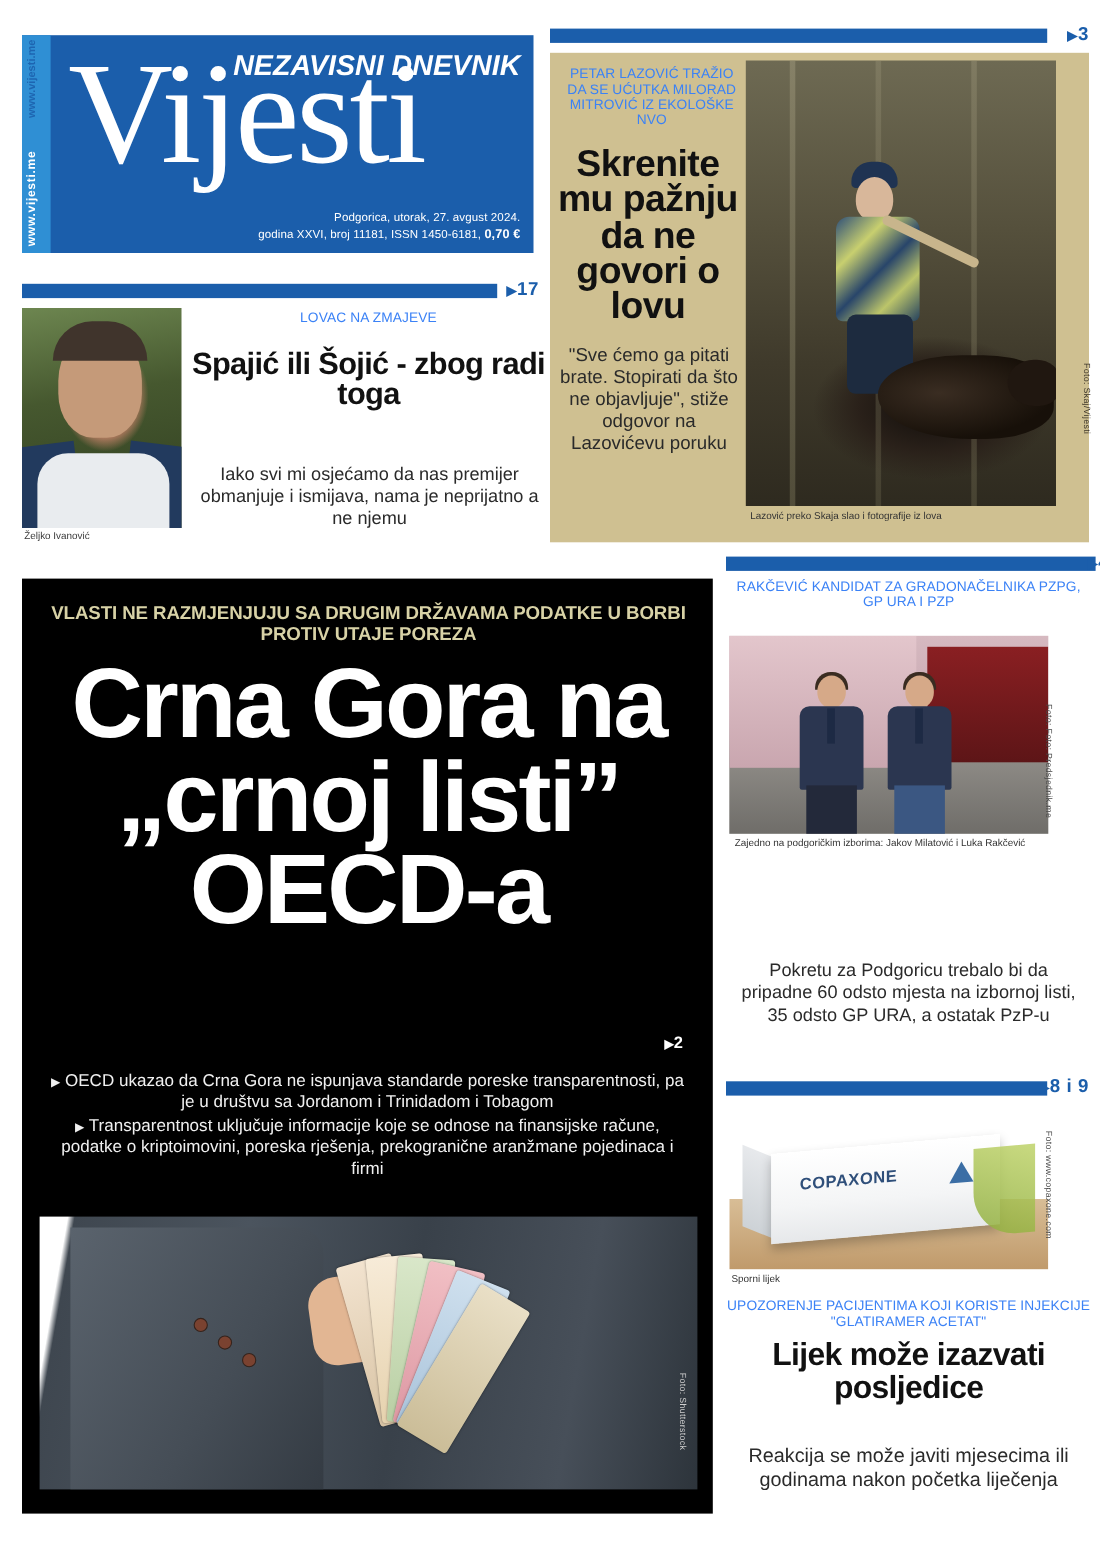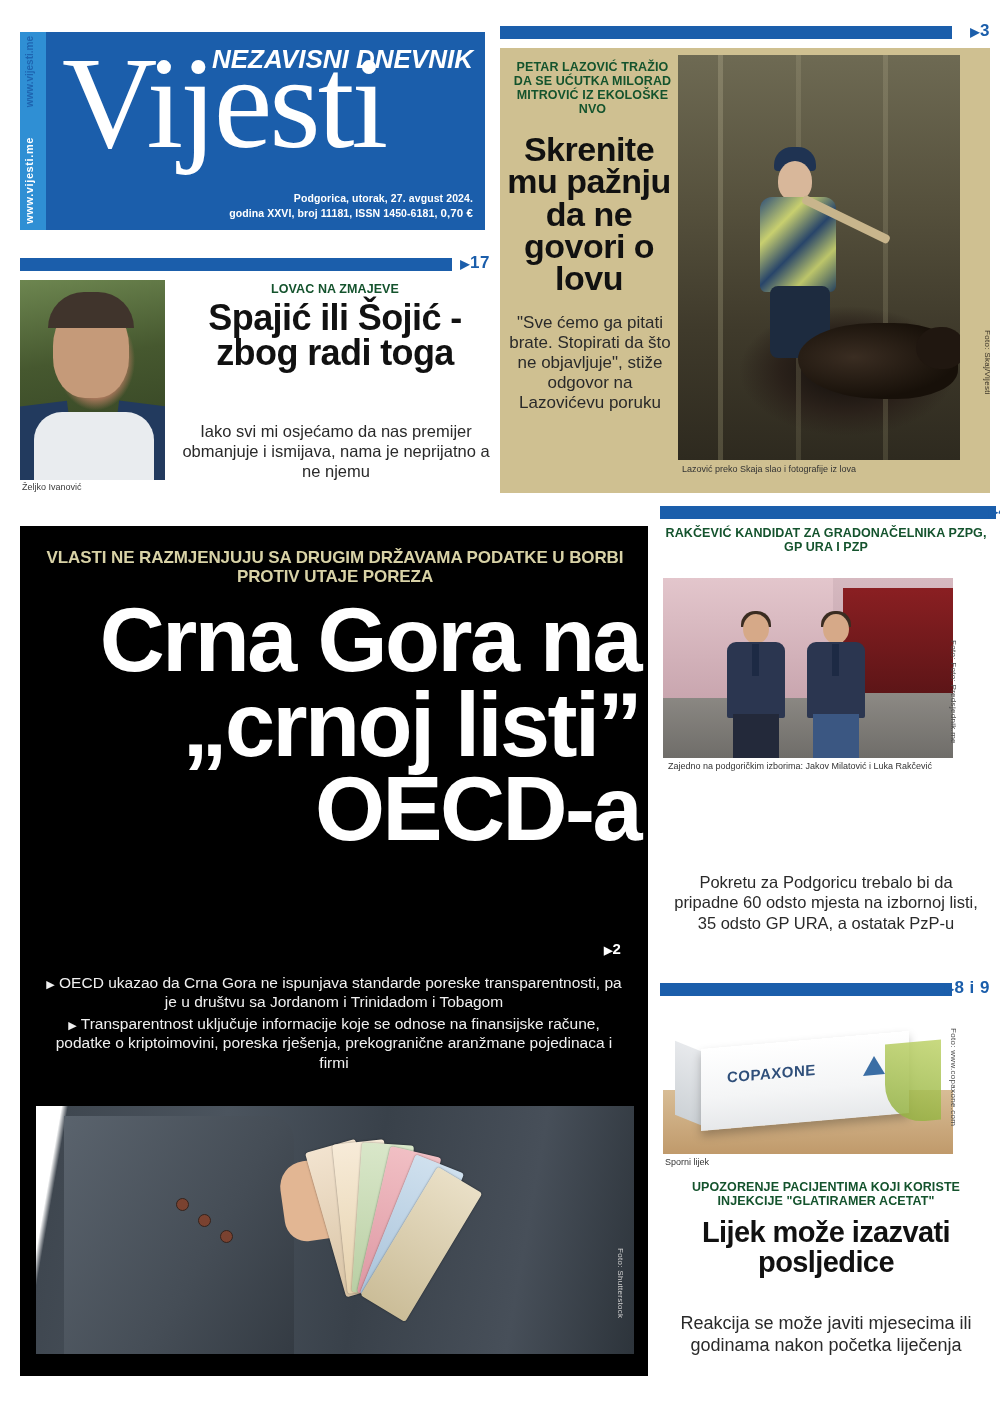--- a/index.html
+++ b/index.html
@@ -20,21 +20,21 @@
   }
   .bar-page {
     position: absolute; right: -38px; top: -5px;
     color: #1b5eab; font-weight: bold; font-size: 17px;
     letter-spacing: .5px; white-space: nowrap;
     font-family: "Liberation Sans", sans-serif;
   }
   .bar-page .tri { font-size: 12px; }
 
   .kicker {
-    font-weight: bold; text-align: center; color: #14532d;
+    font-weight: normal; text-align: center; color: #3b82f6;
     letter-spacing: .1px; line-height: 1.12;
     font-family: "Liberation Sans", sans-serif;
   }
   .headline {
     text-align: center; font-weight: bold; color: #111;
     line-height: .98; letter-spacing: -.6px;
     font-family: "Liberation Sans", sans-serif;
   }
   .deck {
     text-align: center; color: #2a2a2a; line-height: 1.22;
@@ -77,21 +77,21 @@
     font-style: italic; letter-spacing: 0px;
     font-family: "Liberation Sans", sans-serif;
   }
   #mast-title {
     position: absolute; left: 42px; top: 14px;
     color: #fff; font-size: 132px; line-height: .86; font-weight: normal;
     font-family: "Liberation Serif", serif; letter-spacing: -3px;
   }
   .mast-meta {
     position: absolute; right: 12px;
-    color: #ffffff; font-size: 10.5px; text-align: right; letter-spacing: .1px; font-weight: bold;
+    color: #ffffff; font-size: 10.5px; text-align: right; letter-spacing: .1px;
   }
   #mast-meta1 { bottom: 26px; }
   #mast-meta2 { bottom: 11px; }
   #mast-meta2 b { font-size: 11.5px; }
 
   
   #tr-bar { left: 500px; top: 26px; width: 452px; }
   #tr-block {
     position: absolute; left: 500px; top: 48px;
     width: 490px; height: 445px; background: #cfc091;
@@ -188,41 +188,41 @@
     background: #223a5e; transform: rotate(7deg);
   }
   #lm-cap {
     position: absolute; left: 22px; top: 483px; width: 142px; color: #3a3a3a;
   }
   #lm-kicker {
     position: absolute; left: 180px; top: 282px; width: 310px;
     font-size: 12.5px;
   }
   #lm-head {
-    position: absolute; left: 172px; top: 300px; width: 326px;
-    font-size: 36px; line-height: .98;
+    position: absolute; left: 172px; top: 317px; width: 326px;
+    font-size: 28px; line-height: .98;
   }
   #lm-deck {
     position: absolute; left: 176px; top: 422px; width: 320px;
     font-size: 16.5px; line-height: 1.2;
   }
 
   
   #main {
     position: absolute; left: 20px; top: 526px;
     width: 628px; height: 850px; background: #000;
   }
   #main-kicker {
     position: absolute; left: 36px; top: 548px; width: 598px;
     text-align: center; color: #d8d2a6; font-weight: bold;
     font-size: 17px; line-height: 1.12; letter-spacing: -.1px;
   }
   #main-head {
     position: absolute; left: 30px; top: 598px; width: 610px;
-    color: #fff; text-align: right; font-weight: bold;
+    color: #fff; text-align: center; font-weight: bold;
     font-size: 90px; line-height: .94; letter-spacing: -2.5px;
     font-family: "Liberation Sans", sans-serif;
   }
   #main-head .l1 { display: block; }
   #main-head .l2 { display: block; }
   #main-head .l3 { display: block; }
   #main-page {
     position: absolute; left: 604px; top: 940px;
     color: #fff; font-size: 15px; font-weight: bold;
   }

